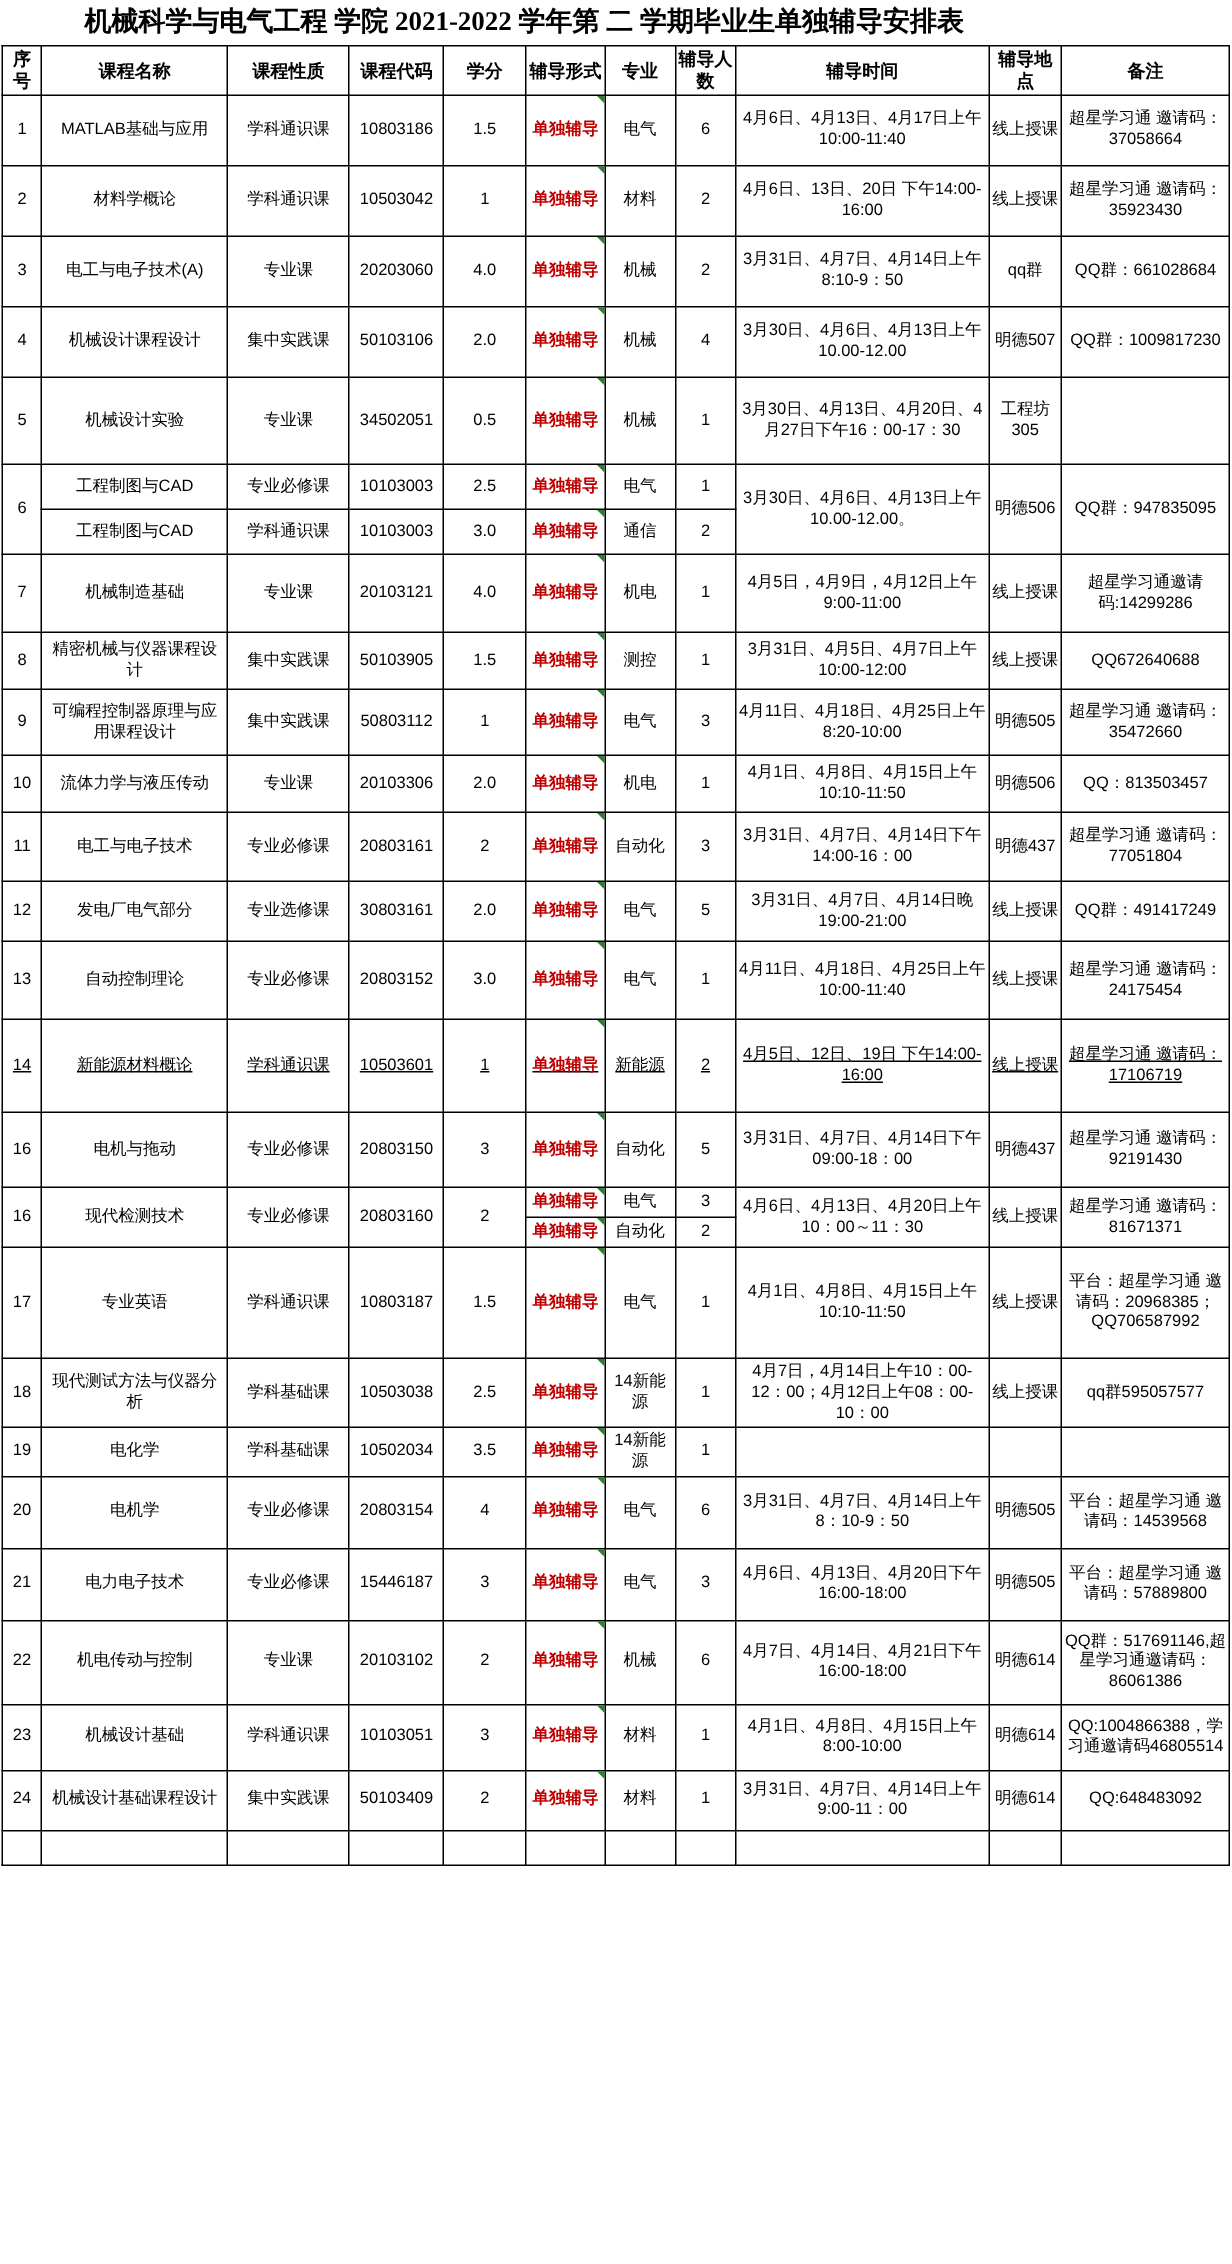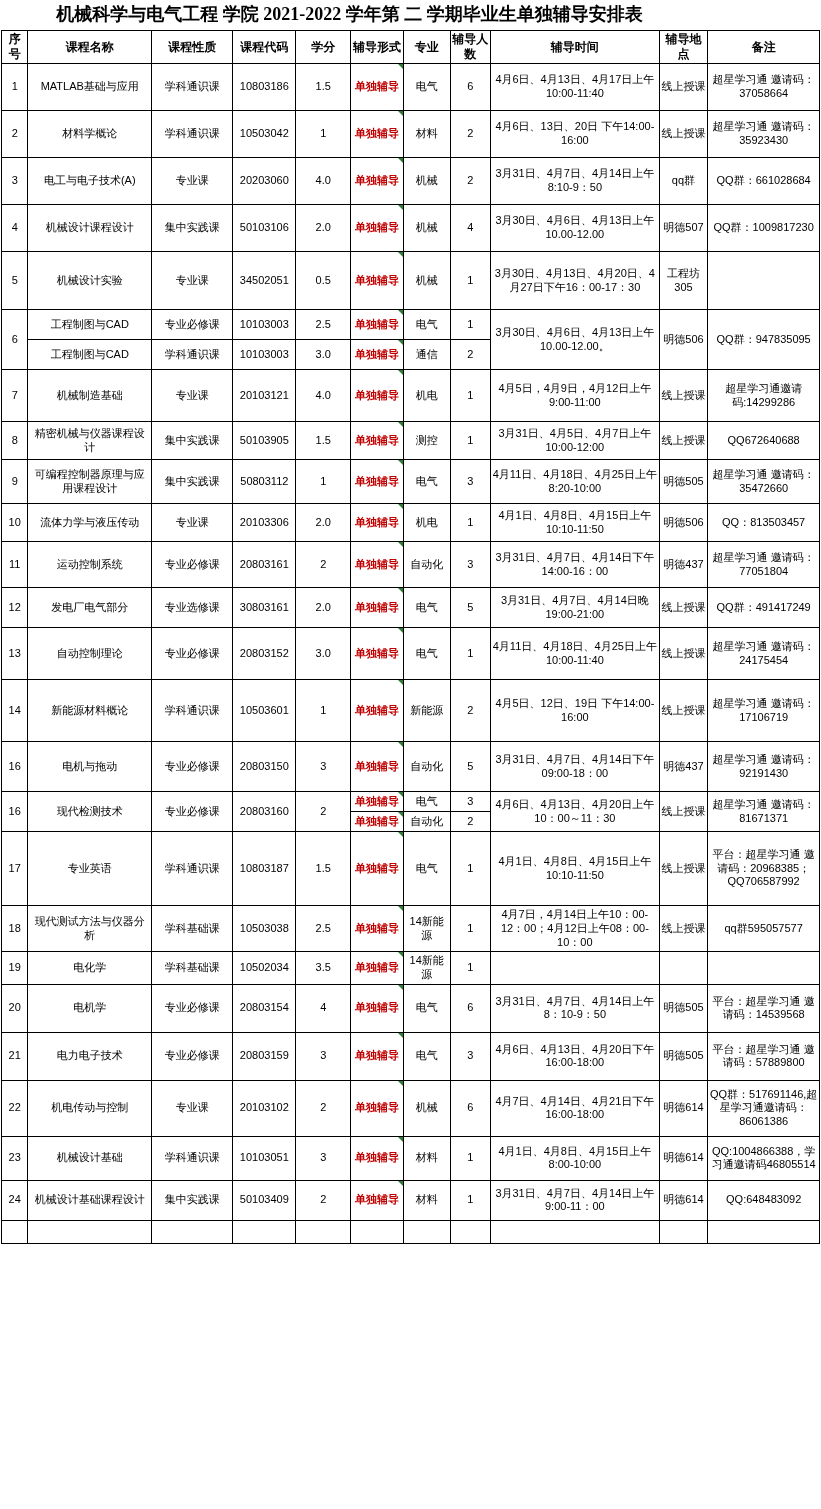--- a/index.html
+++ b/index.html
@@ -267,21 +267,21 @@
         <td class="form-cell cell-marker">单独辅导</td>
         <td>机电</td>
         <td>1</td>
         <td class="time-cell">4月1日、4月8日、4月15日上午10:10-11:50</td>
         <td>明德506</td>
         <td class="note-cell">QQ：813503457</td>
       </tr>
 
       <tr style="height:46px;">
         <td>11</td>
-        <td class="name-cell">运动控制系统</td>
+        <td class="name-cell">电工与电子技术</td>
         <td>专业必修课</td>
         <td>20803161</td>
         <td>2</td>
         <td class="form-cell cell-marker">单独辅导</td>
         <td>自动化</td>
         <td>3</td>
         <td class="time-cell">3月31日、4月7日、4月14日下午14:00-16：00</td>
         <td>明德437</td>
         <td class="note-cell">超星学习通  邀请码：77051804</td>
       </tr>
@@ -307,21 +307,21 @@
         <td>20803152</td>
         <td>3.0</td>
         <td class="form-cell cell-marker">单独辅导</td>
         <td>电气</td>
         <td>1</td>
         <td class="time-cell">4月11日、4月18日、4月25日上午10:00-11:40</td>
         <td>线上授课</td>
         <td class="note-cell">超星学习通  邀请码：24175454</td>
       </tr>
 
-      <tr style="height:62px;">
+      <tr style="height:62px;text-decoration:underline;">
         <td>14</td>
         <td class="name-cell">新能源材料概论</td>
         <td>学科通识课</td>
         <td>10503601</td>
         <td>1</td>
         <td class="form-cell cell-marker">单独辅导</td>
         <td>新能源</td>
         <td>2</td>
         <td class="time-cell">4月5日、12日、19日  下午14:00-16:00</td>
         <td>线上授课</td>
@@ -414,21 +414,21 @@
         <td>6</td>
         <td class="time-cell">3月31日、4月7日、4月14日上午8：10-9：50</td>
         <td>明德505</td>
         <td class="note-cell">平台：超星学习通  邀请码：14539568</td>
       </tr>
 
       <tr style="height:48px;">
         <td>21</td>
         <td class="name-cell">电力电子技术</td>
         <td>专业必修课</td>
-        <td>20803159</td>
+        <td>15446187</td>
         <td>3</td>
         <td class="form-cell cell-marker">单独辅导</td>
         <td>电气</td>
         <td>3</td>
         <td class="time-cell">4月6日、4月13日、4月20日下午16:00-18:00</td>
         <td>明德505</td>
         <td class="note-cell">平台：超星学习通  邀请码：57889800</td>
       </tr>
 
       <tr style="height:56px;">

